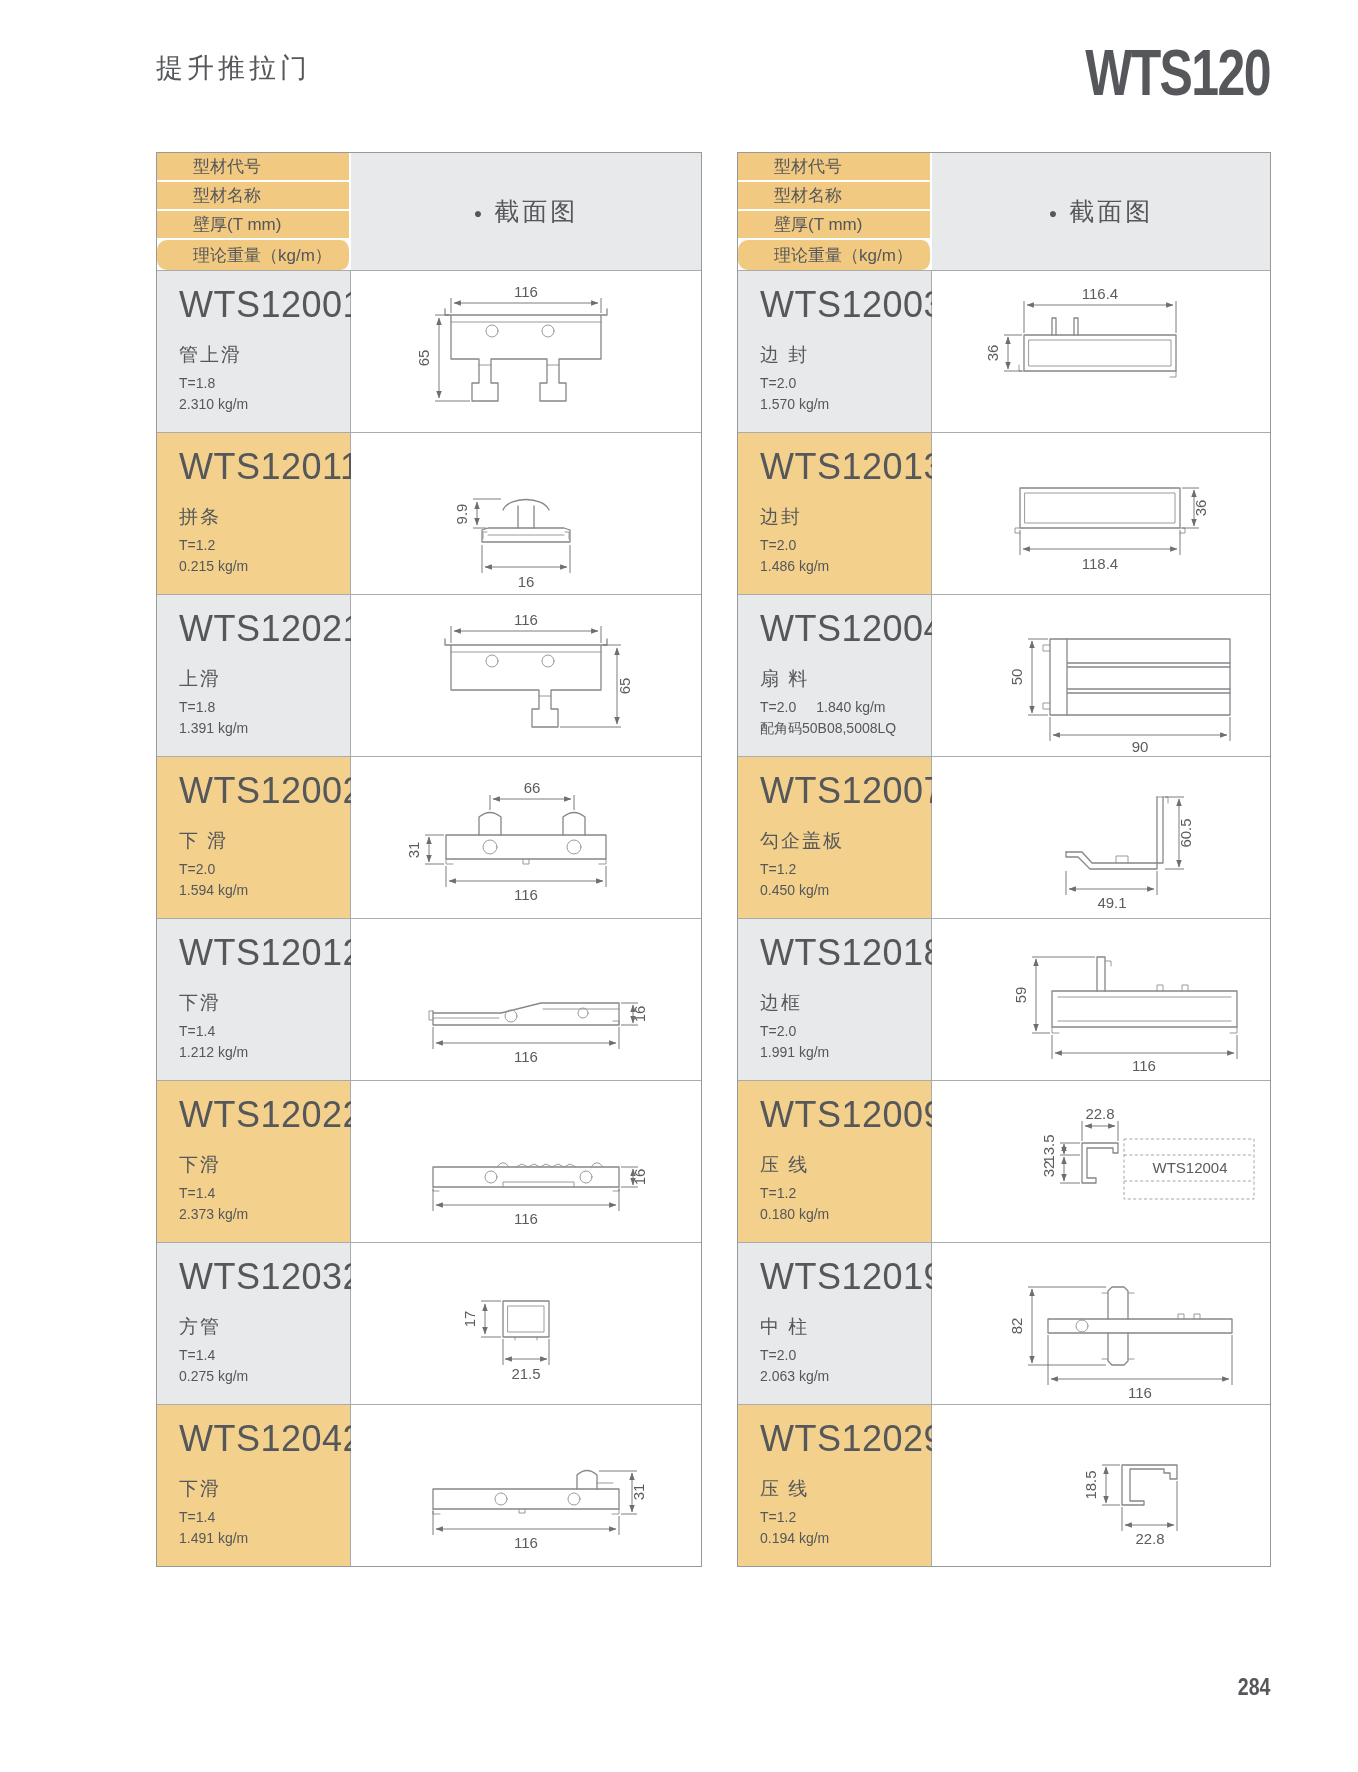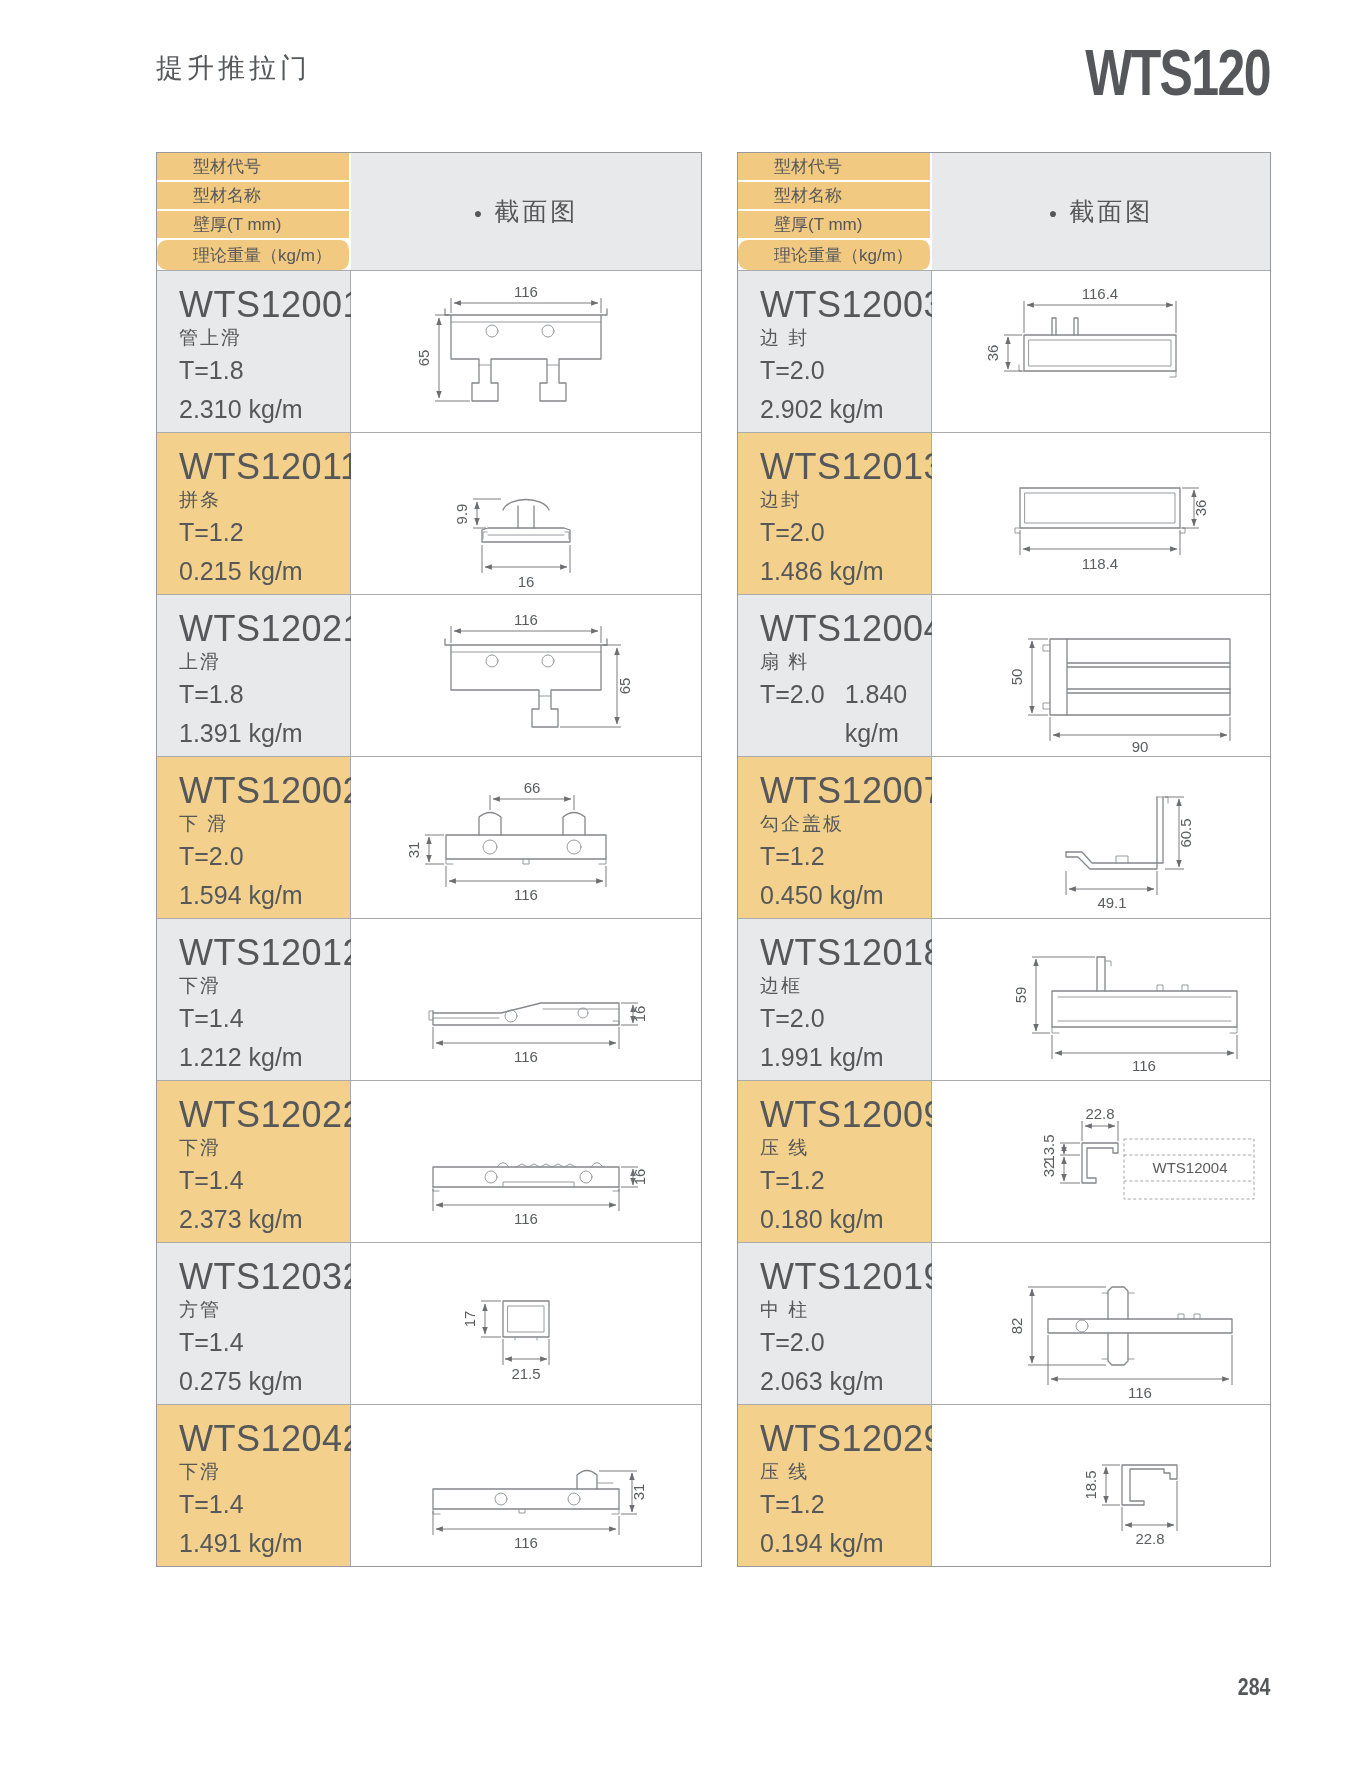--- a/index.html
+++ b/index.html
@@ -26,22 +26,22 @@
 
   .ic{grid-column:1;border-top:1px solid #A9ABAD;border-right:1px solid #A9ABAD;box-sizing:border-box;
       display:flex;flex-direction:column;padding:15px 8px 16px 22px;}
   .ic.g{background:#E8E9EA;}
   .ic.y{background:#F3D18C;}
   .dc{grid-column:2;border-top:1px solid #A9ABAD;box-sizing:border-box;background:#fff;
       display:flex;align-items:center;justify-content:center;}
   .dc svg{width:100%;height:100%;display:block;}
 
   .code{font-size:36px;line-height:1.05;color:#55575A;letter-spacing:0.5px;}
-  .pname{font-size:19px;margin-top:1px;letter-spacing:2px;color:#55575A;}
-  .spec{margin-top:auto;font-size:25px;line-height:1.55;color:#55575A;}
+  .pname{font-size:19px;margin-top:18px;letter-spacing:2px;color:#55575A;}
+  .spec{margin-top:auto;font-size:14px;line-height:1.55;color:#55575A;}
   .spec .inline{display:flex;gap:20px;}
 
   
   .p{fill:none;stroke:#85878A;stroke-width:1.3;stroke-linejoin:round;stroke-linecap:round;}
   .p2{fill:none;stroke:#8D8F92;stroke-width:0.9;stroke-linejoin:round;stroke-linecap:round;}
   .d{fill:none;stroke:#6D6E71;stroke-width:0.9;}
   .dash{fill:none;stroke:#9A9C9F;stroke-width:0.9;stroke-dasharray:3 2.4;}
   .dt{font-family:"Liberation Sans","DejaVu Sans",sans-serif;font-size:15px;fill:#5A5C5E;}
 </style>
 </head>
@@ -269,21 +269,21 @@
     <div class="hg">
       <span class="bullet">●</span>
       <span>截面图</span>
     </div>
 
     <div class="ic g">
       <div class="code">WTS12003</div>
       <div class="pname">边 封</div>
       <div class="spec">
         <div>T=2.0</div>
-        <div>2.902 kg/m</div>
+        <div>1.570 kg/m</div>
       </div>
     </div>
     <div class="dc">
       <svg viewBox="0 0 338 161">
         <rect class="p" x="92" y="64" width="152" height="36"></rect>
         <rect class="p2" x="97" y="69" width="142" height="26"></rect>
         <path class="p" d="M120,64 L120,47 L124,47 L124,64 M142,64 L142,47 L146,47 L146,64"></path>
         <path class="p2" d="M92,100 l-5,0 l0,-6 M244,100 l0,6 l-6,0"></path>
         <path class="d" d="M92,62 L92,30 M244,62 L244,30"></path>
         <line class="d" x1="95" y1="34" x2="241" y2="34" marker-start="url(#ar)" marker-end="url(#ar)"></line>

